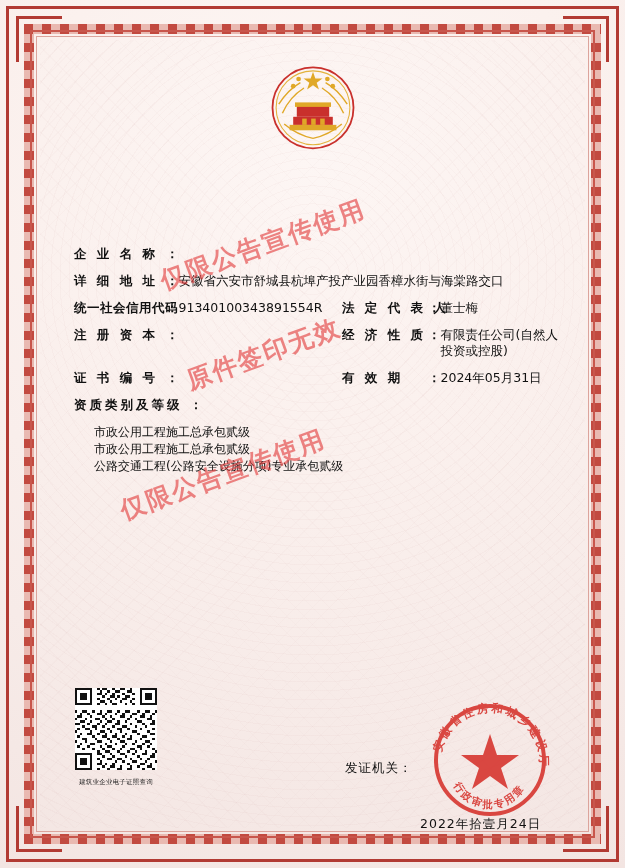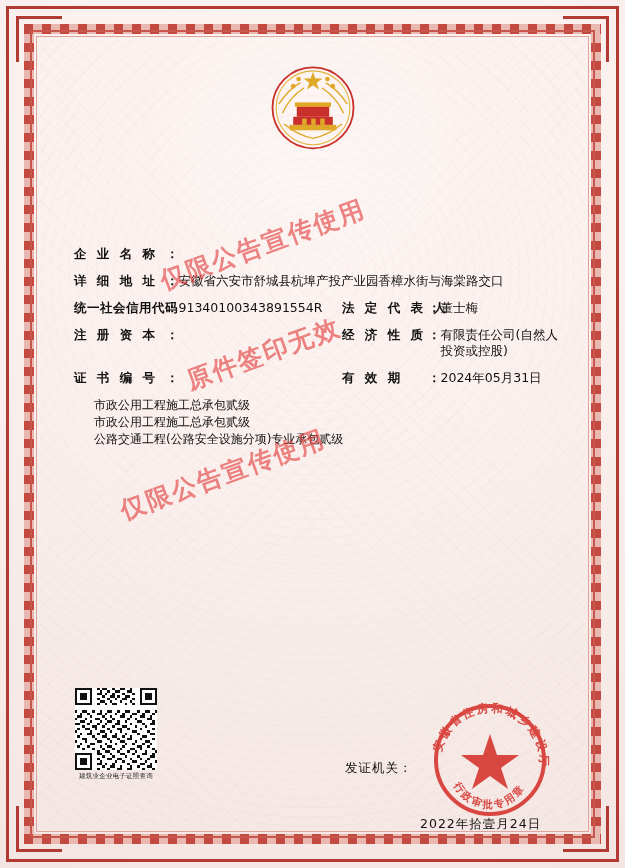--- a/index.html
+++ b/index.html
@@ -137,21 +137,21 @@
 
   
   .qr-wrap{
     position:absolute;left:68px;top:688px;width:96px;text-align:center;
   }
   .qr{
     width:82px;height:82px;margin:0 auto;
     background:#fff;
   }
   .qr-caption{
-    margin-top:2px;font-size:6.5px;color:#222;letter-spacing:.2px;
+    margin-top:8px;font-size:6.5px;color:#222;letter-spacing:.2px;
     white-space:nowrap;
   }
 
   
   .issuer{
     position:absolute;left:345px;top:760px;
     font-size:12.5px;color:#111;letter-spacing:1px;text-align:right;
   }
   .issue-date{
     position:absolute;left:420px;top:816px;
@@ -255,20 +255,23 @@
         <span class="label">证 书 编 号</span>
         <span class="colon">：</span>
       </span>
       <span class="half right">
         <span class="label">有 效 期</span>
         <span class="colon">：</span>
         <span class="value">2024年05月31日</span>
       </span>
     </div>
 
+    <div class="row qual-head">
+      <span class="label" style="width:auto;flex:0 0 auto;">资质类别及等级 ：</span>
+    </div>
 
     <div class="sub-list">
       <div>市政公用工程施工总承包贰级</div>
       <div>市政公用工程施工总承包贰级</div>
       <div>公路交通工程(公路安全设施分项)专业承包贰级</div>
     </div>
   </div>
 
   <div class="watermark">仅限公告宣传使用</div>
   <div class="watermark w2">原件签印无效</div>

